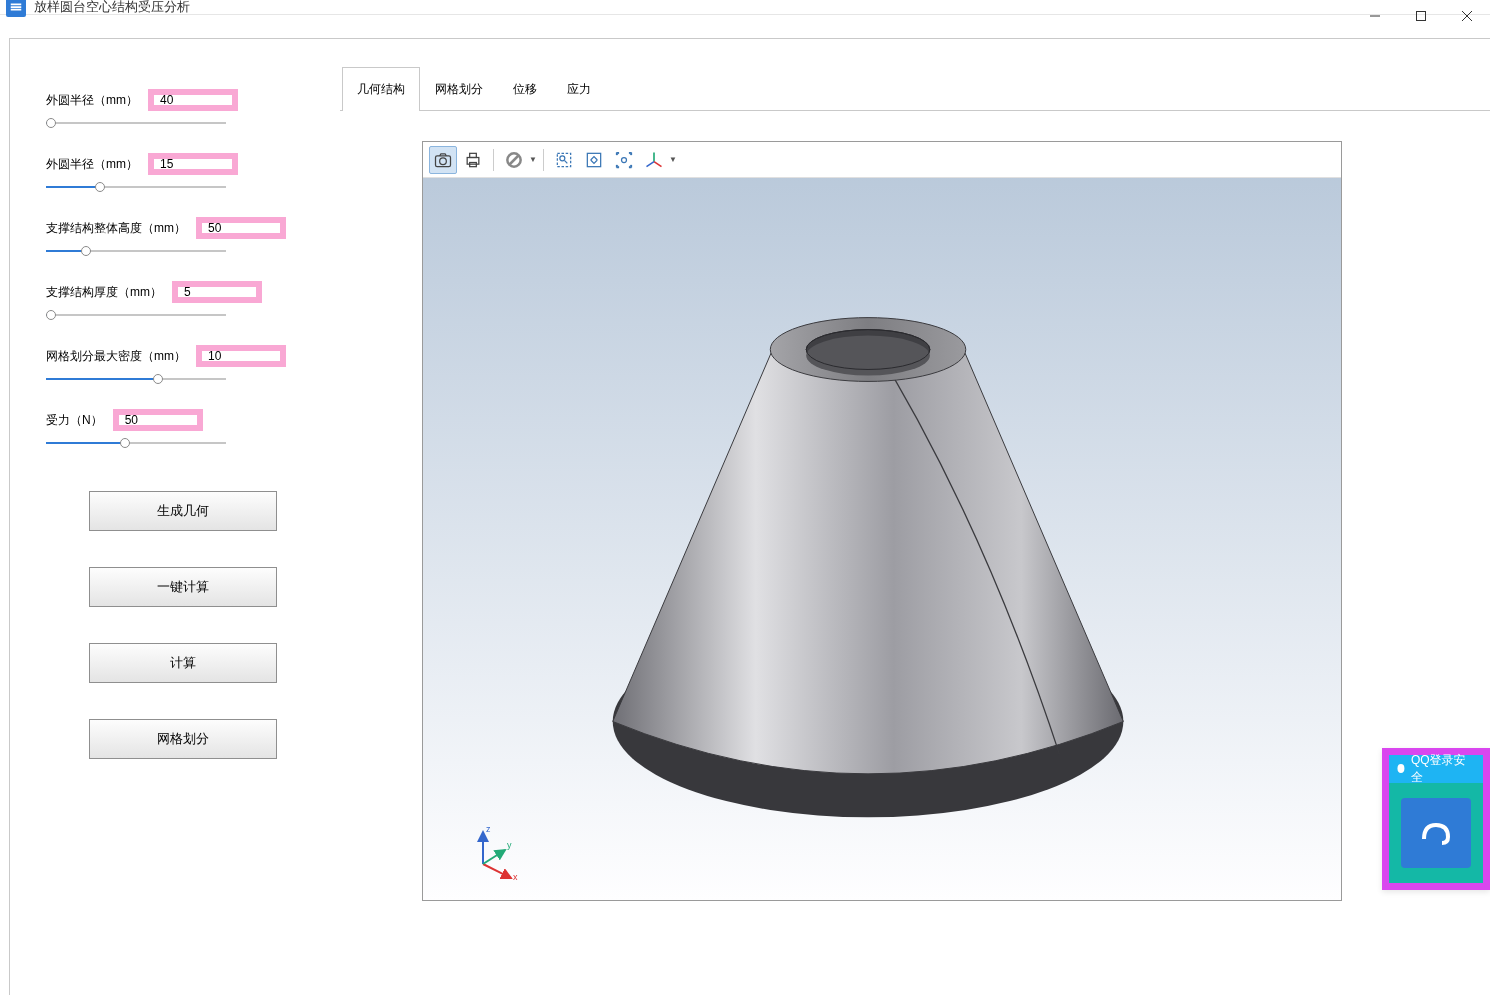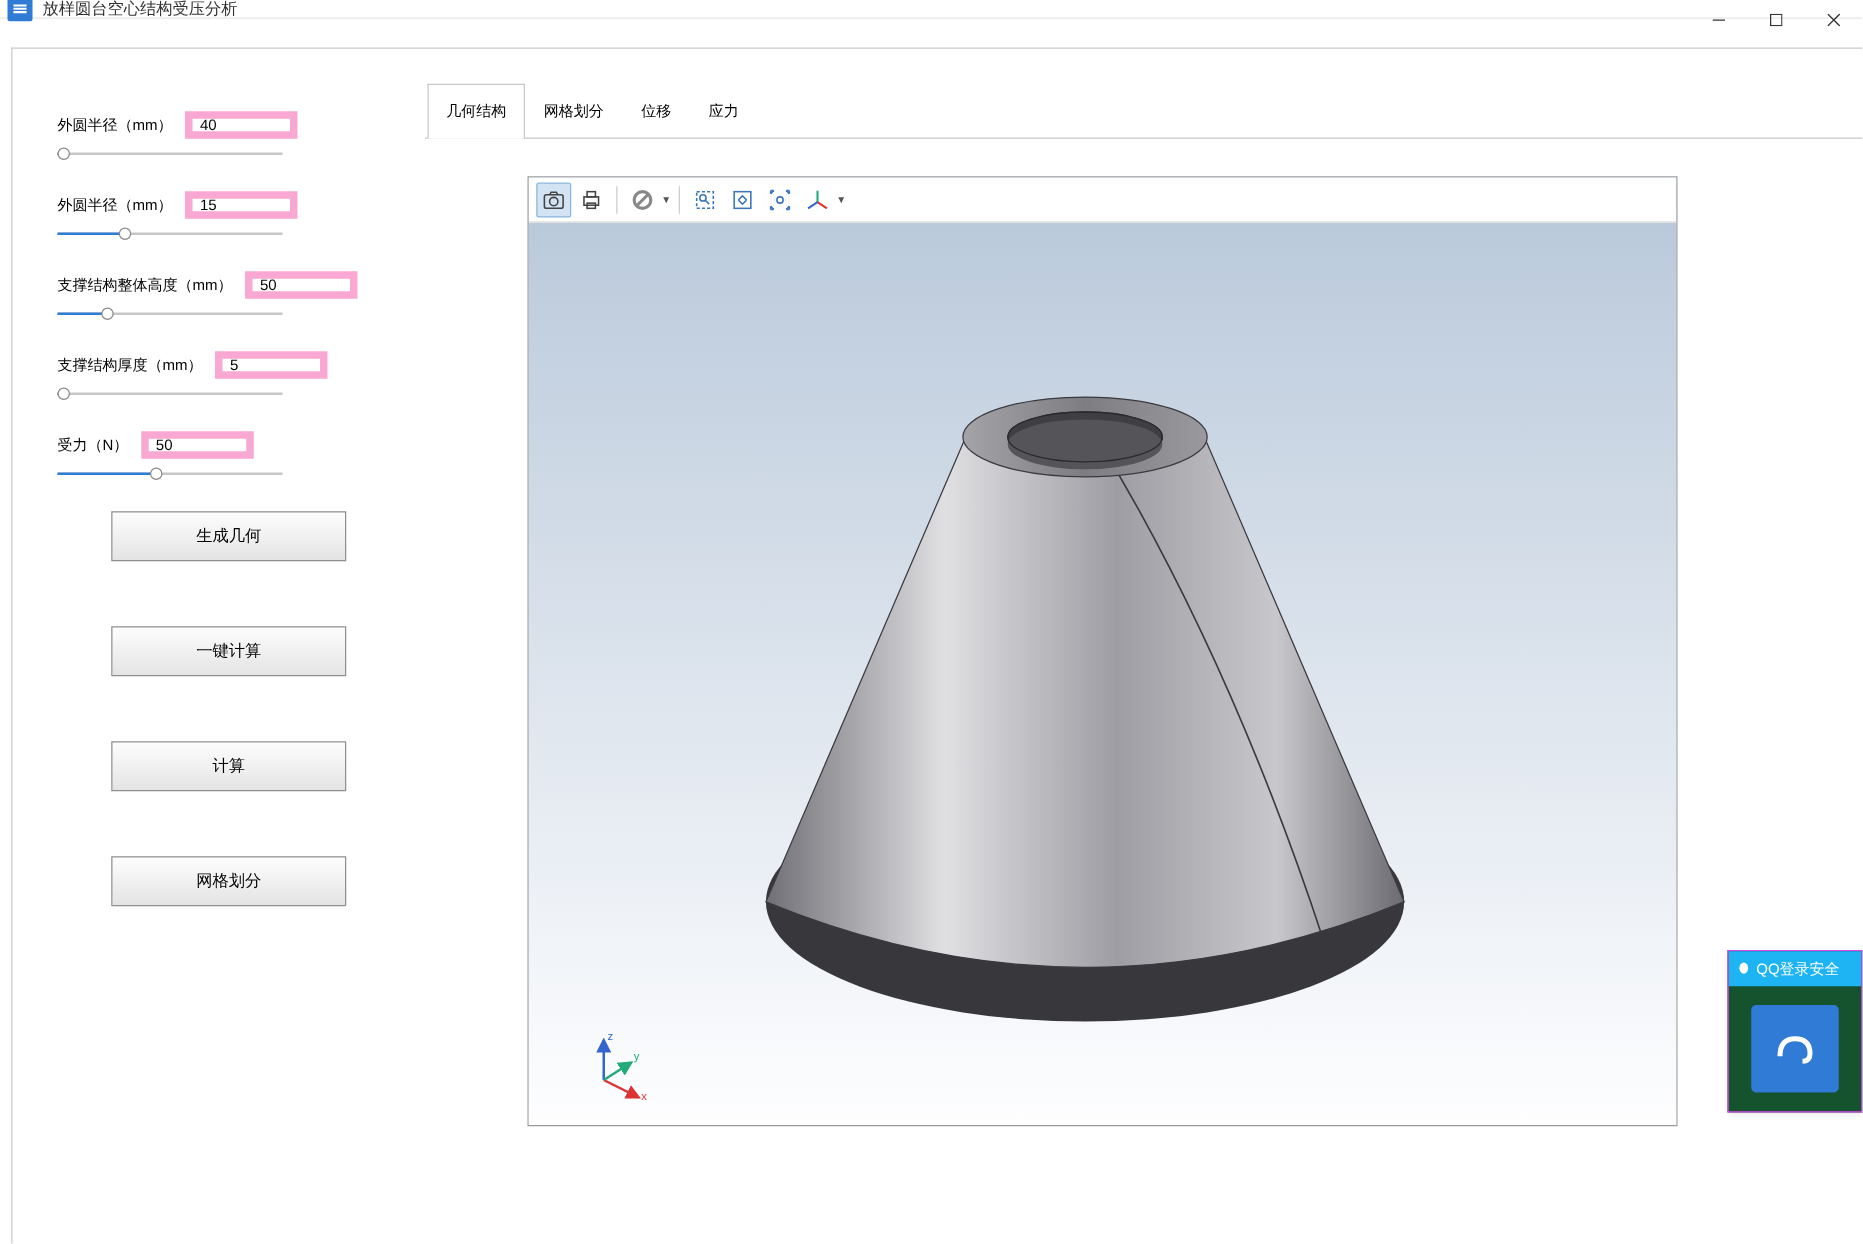--- a/index.html
+++ b/index.html
@@ -114,21 +114,21 @@
   top: 3px;
   width: 10px;
   height: 10px;
   border-radius: 50%;
   background: #fff;
   border: 1px solid #8a8a8a;
   transform: translateX(-5px);
 }
 
 
-.btn-stack { margin-top: 22px; display: flex; flex-direction: column; align-items: center; gap: 52px; }
+.btn-stack { margin-top: 40px; display: flex; flex-direction: column; align-items: center; gap: 36px; }
 .action-btn {
   width: 188px;
   height: 40px;
   background: linear-gradient(#fdfdfd, #e4e4e4);
   border: 1px solid #8f8f8f;
   font-size: 13px;
   color: #000;
   cursor: pointer;
 }
 
@@ -230,22 +230,22 @@
   width: 60px;
   height: 60px;
 }
 
 
 .qq-widget {
   position: absolute;
   right: 0;
   bottom: 105px;
   width: 108px;
-  background: #14532d;
-  border: 1px solid #d946ef;
+  background: #14b8a6;
+  border: 7px solid #d946ef;
   box-shadow: 0 2px 6px rgba(0,0,0,0.1);
 }
 .qq-header {
   height: 28px;
   background: #1eb4f3;
   color: #fff;
   display: flex;
   align-items: center;
   padding: 0 6px;
   font-size: 12px;
@@ -336,20 +336,31 @@
           </div>
           <div class="param-group">
     <div class="param-row">
       <span class="param-label">支撑结构厚度（mm）</span>
       <input class="param-input" value="5" style="">
     </div>
     <div class="slider">
       <div class="slider-track"></div>
       <div class="slider-fill" style="width:3%"></div>
       <div class="slider-thumb" style="left:3%"></div>
+    </div>
+          </div>
+          <div class="param-group">
+    <div class="param-row">
+      <span class="param-label">网格划分最大密度（mm）</span>
+      <input class="param-input" value="10" style="">
+    </div>
+    <div class="slider">
+      <div class="slider-track"></div>
+      <div class="slider-fill" style="width:62%"></div>
+      <div class="slider-thumb" style="left:62%"></div>
     </div>
           </div>
           <div class="param-group">
     <div class="param-row">
       <span class="param-label">受力（N）</span>
       <input class="param-input" value="50" style="">
     </div>
     <div class="slider">
       <div class="slider-track"></div>
       <div class="slider-fill" style="width:44%"></div>

